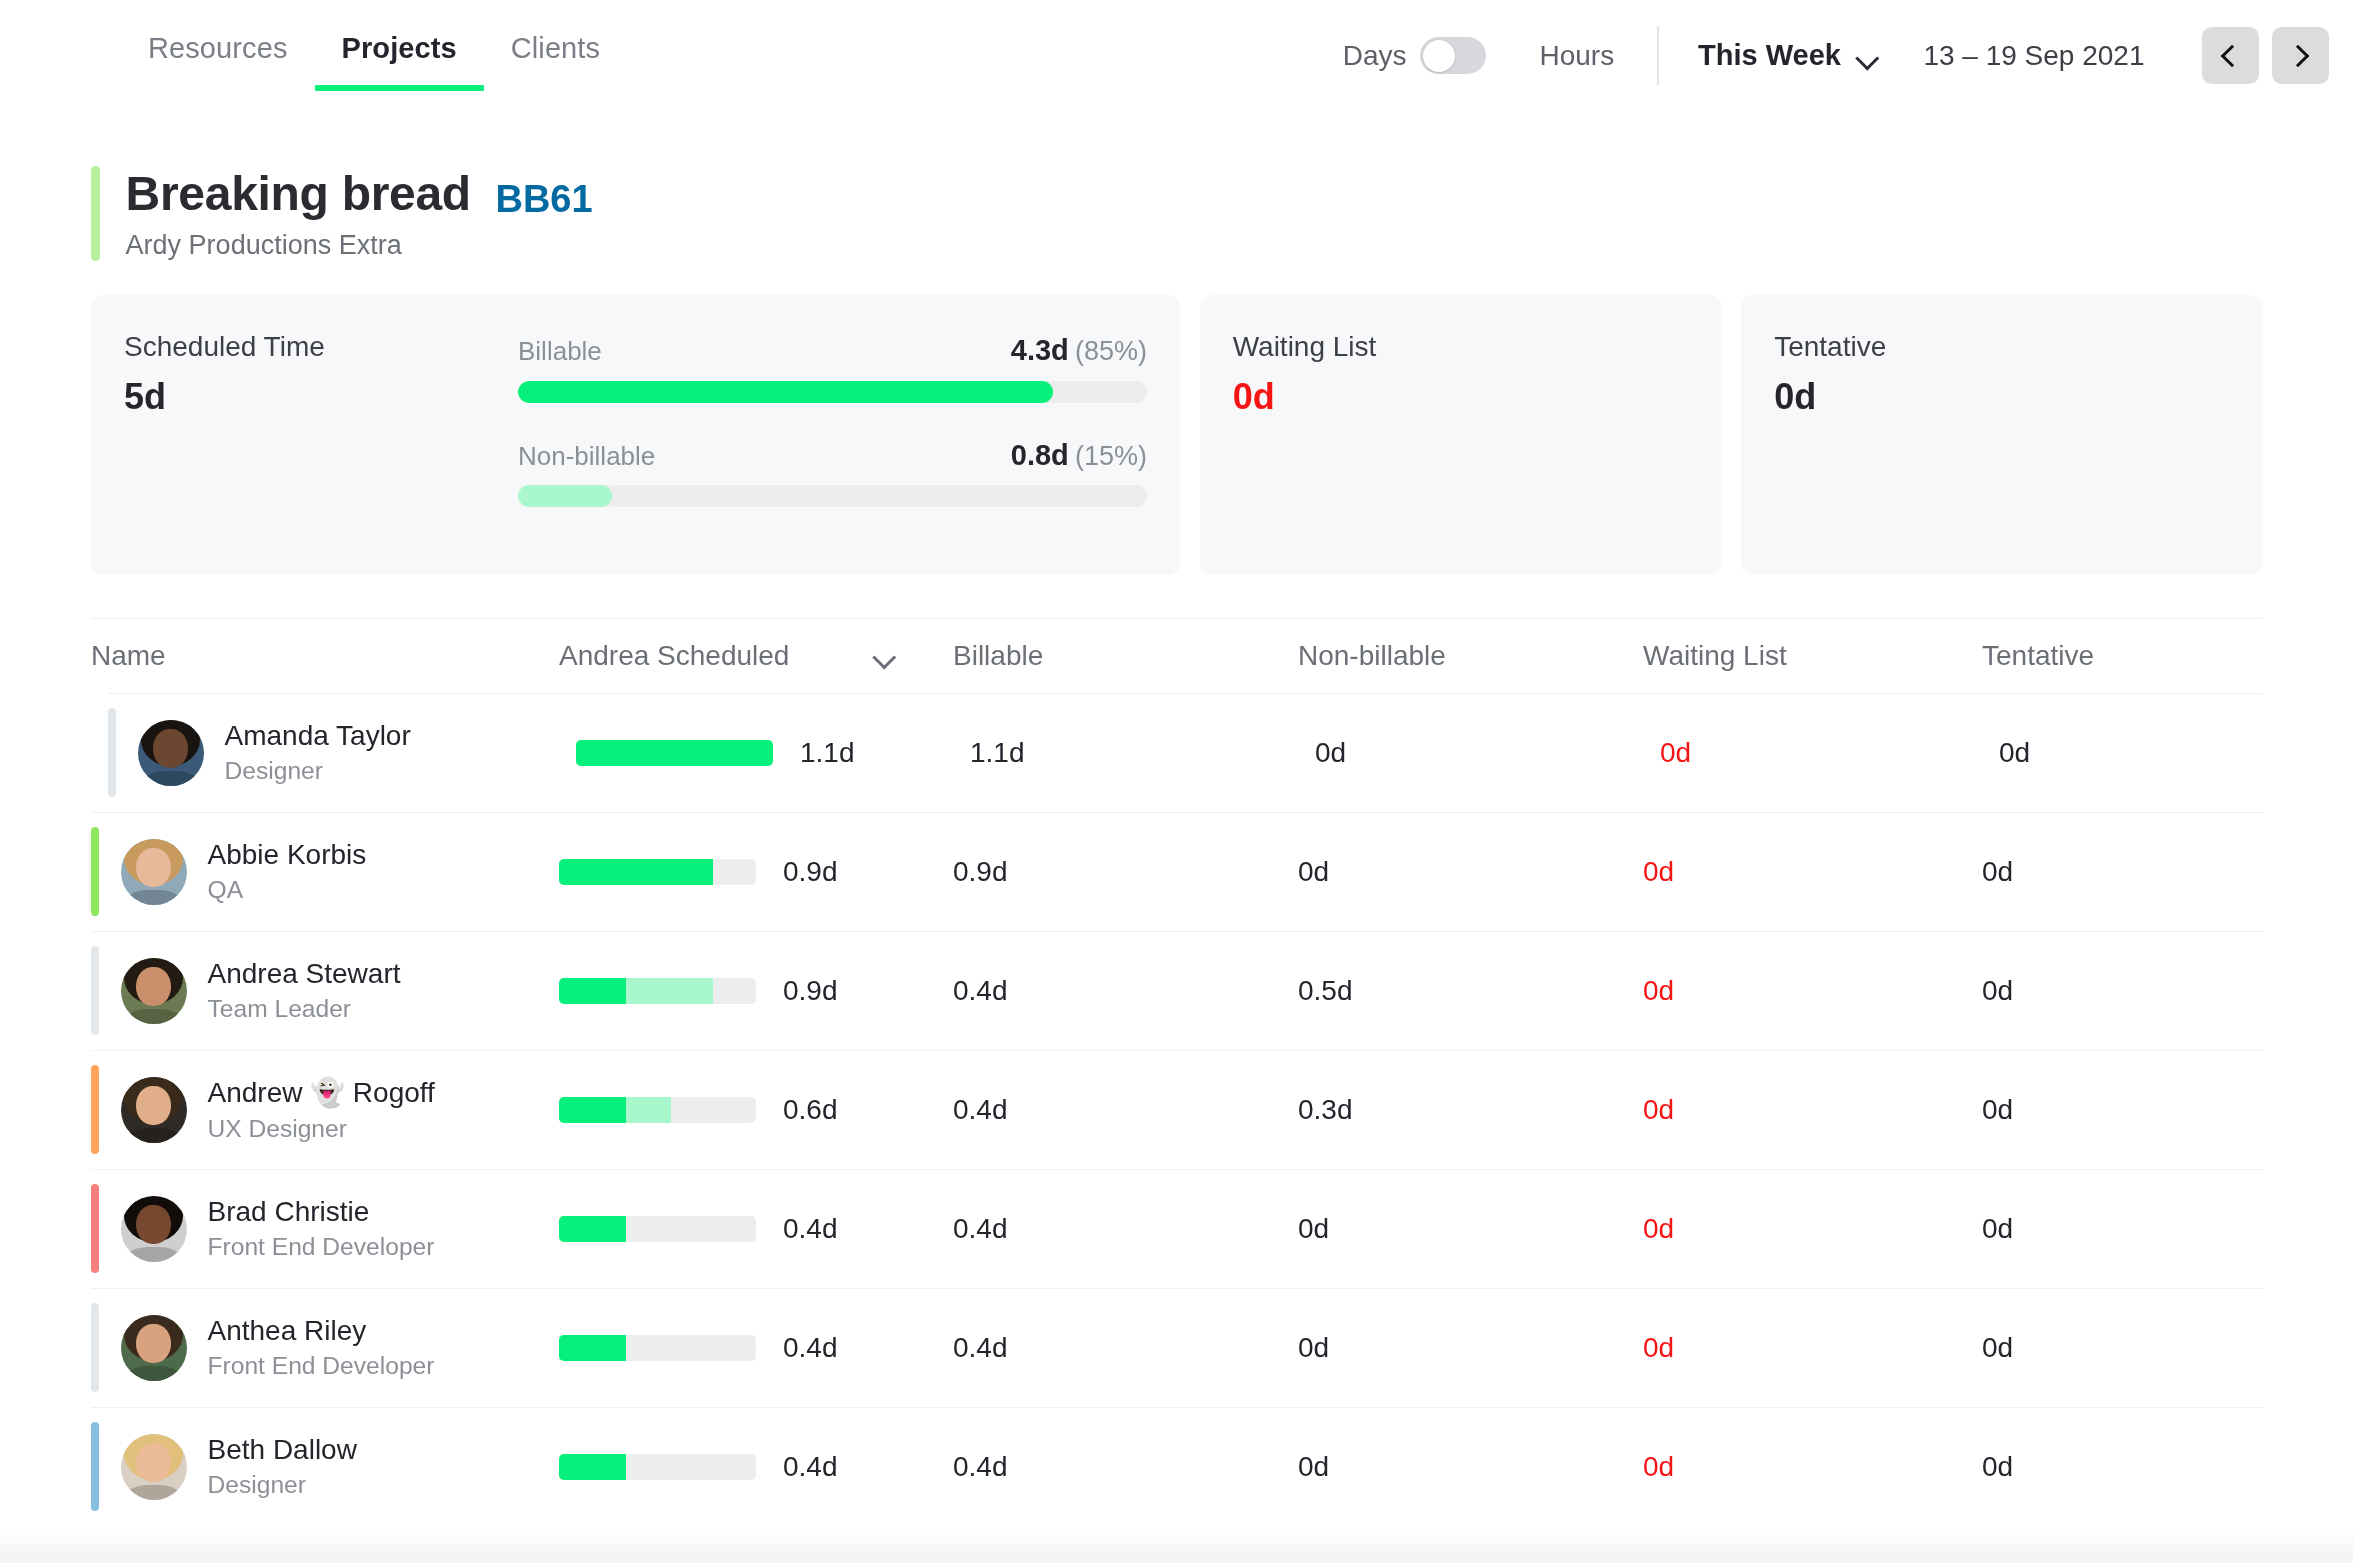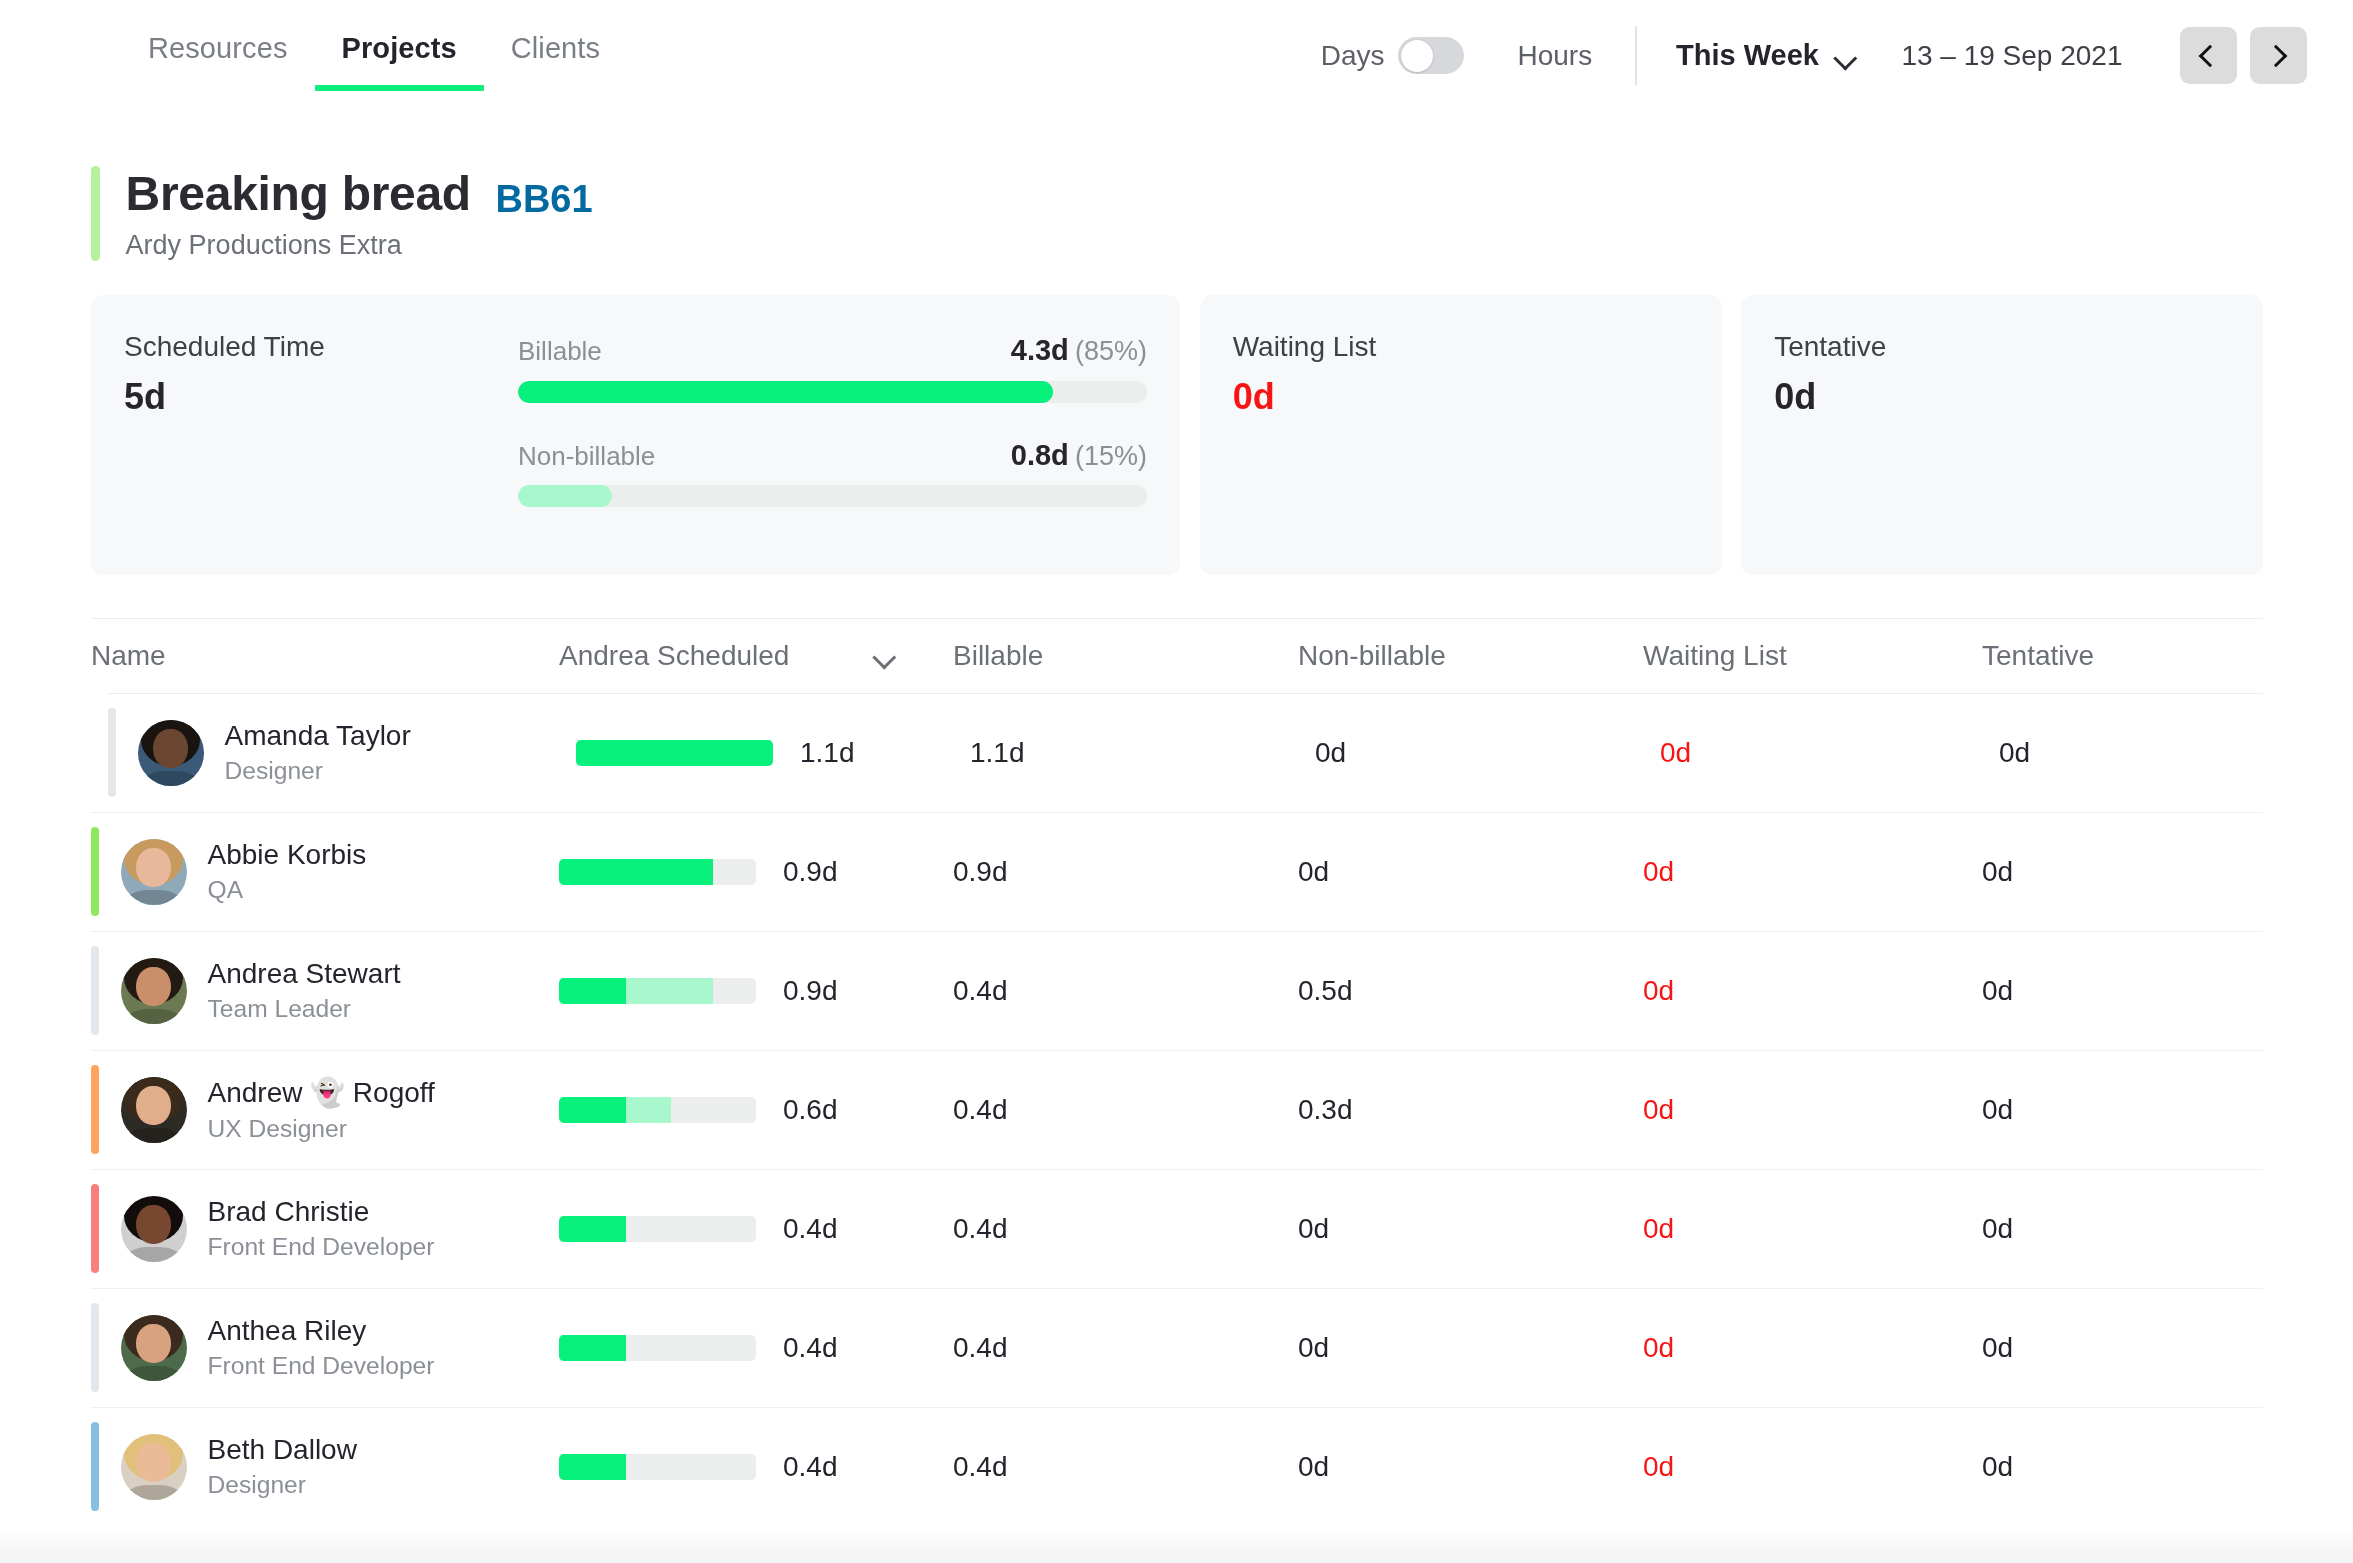--- a/index.html
+++ b/index.html
@@ -9,21 +9,21 @@
     font-family: "Liberation Sans", sans-serif;
     overflow: hidden;
   }
 
   
   .topbar {
     position: relative;
     height: 134px;
     display: flex;
     align-items: flex-start;
-    padding: 0 47px 0 0;
+    padding: 0 25px 0 0;
   }
   .tabs {
     display: flex;
     align-items: flex-start;
     gap: 0px;
     margin-left: 121px;
     padding-top: 32px;
   }
   .tab {
     position: relative;

